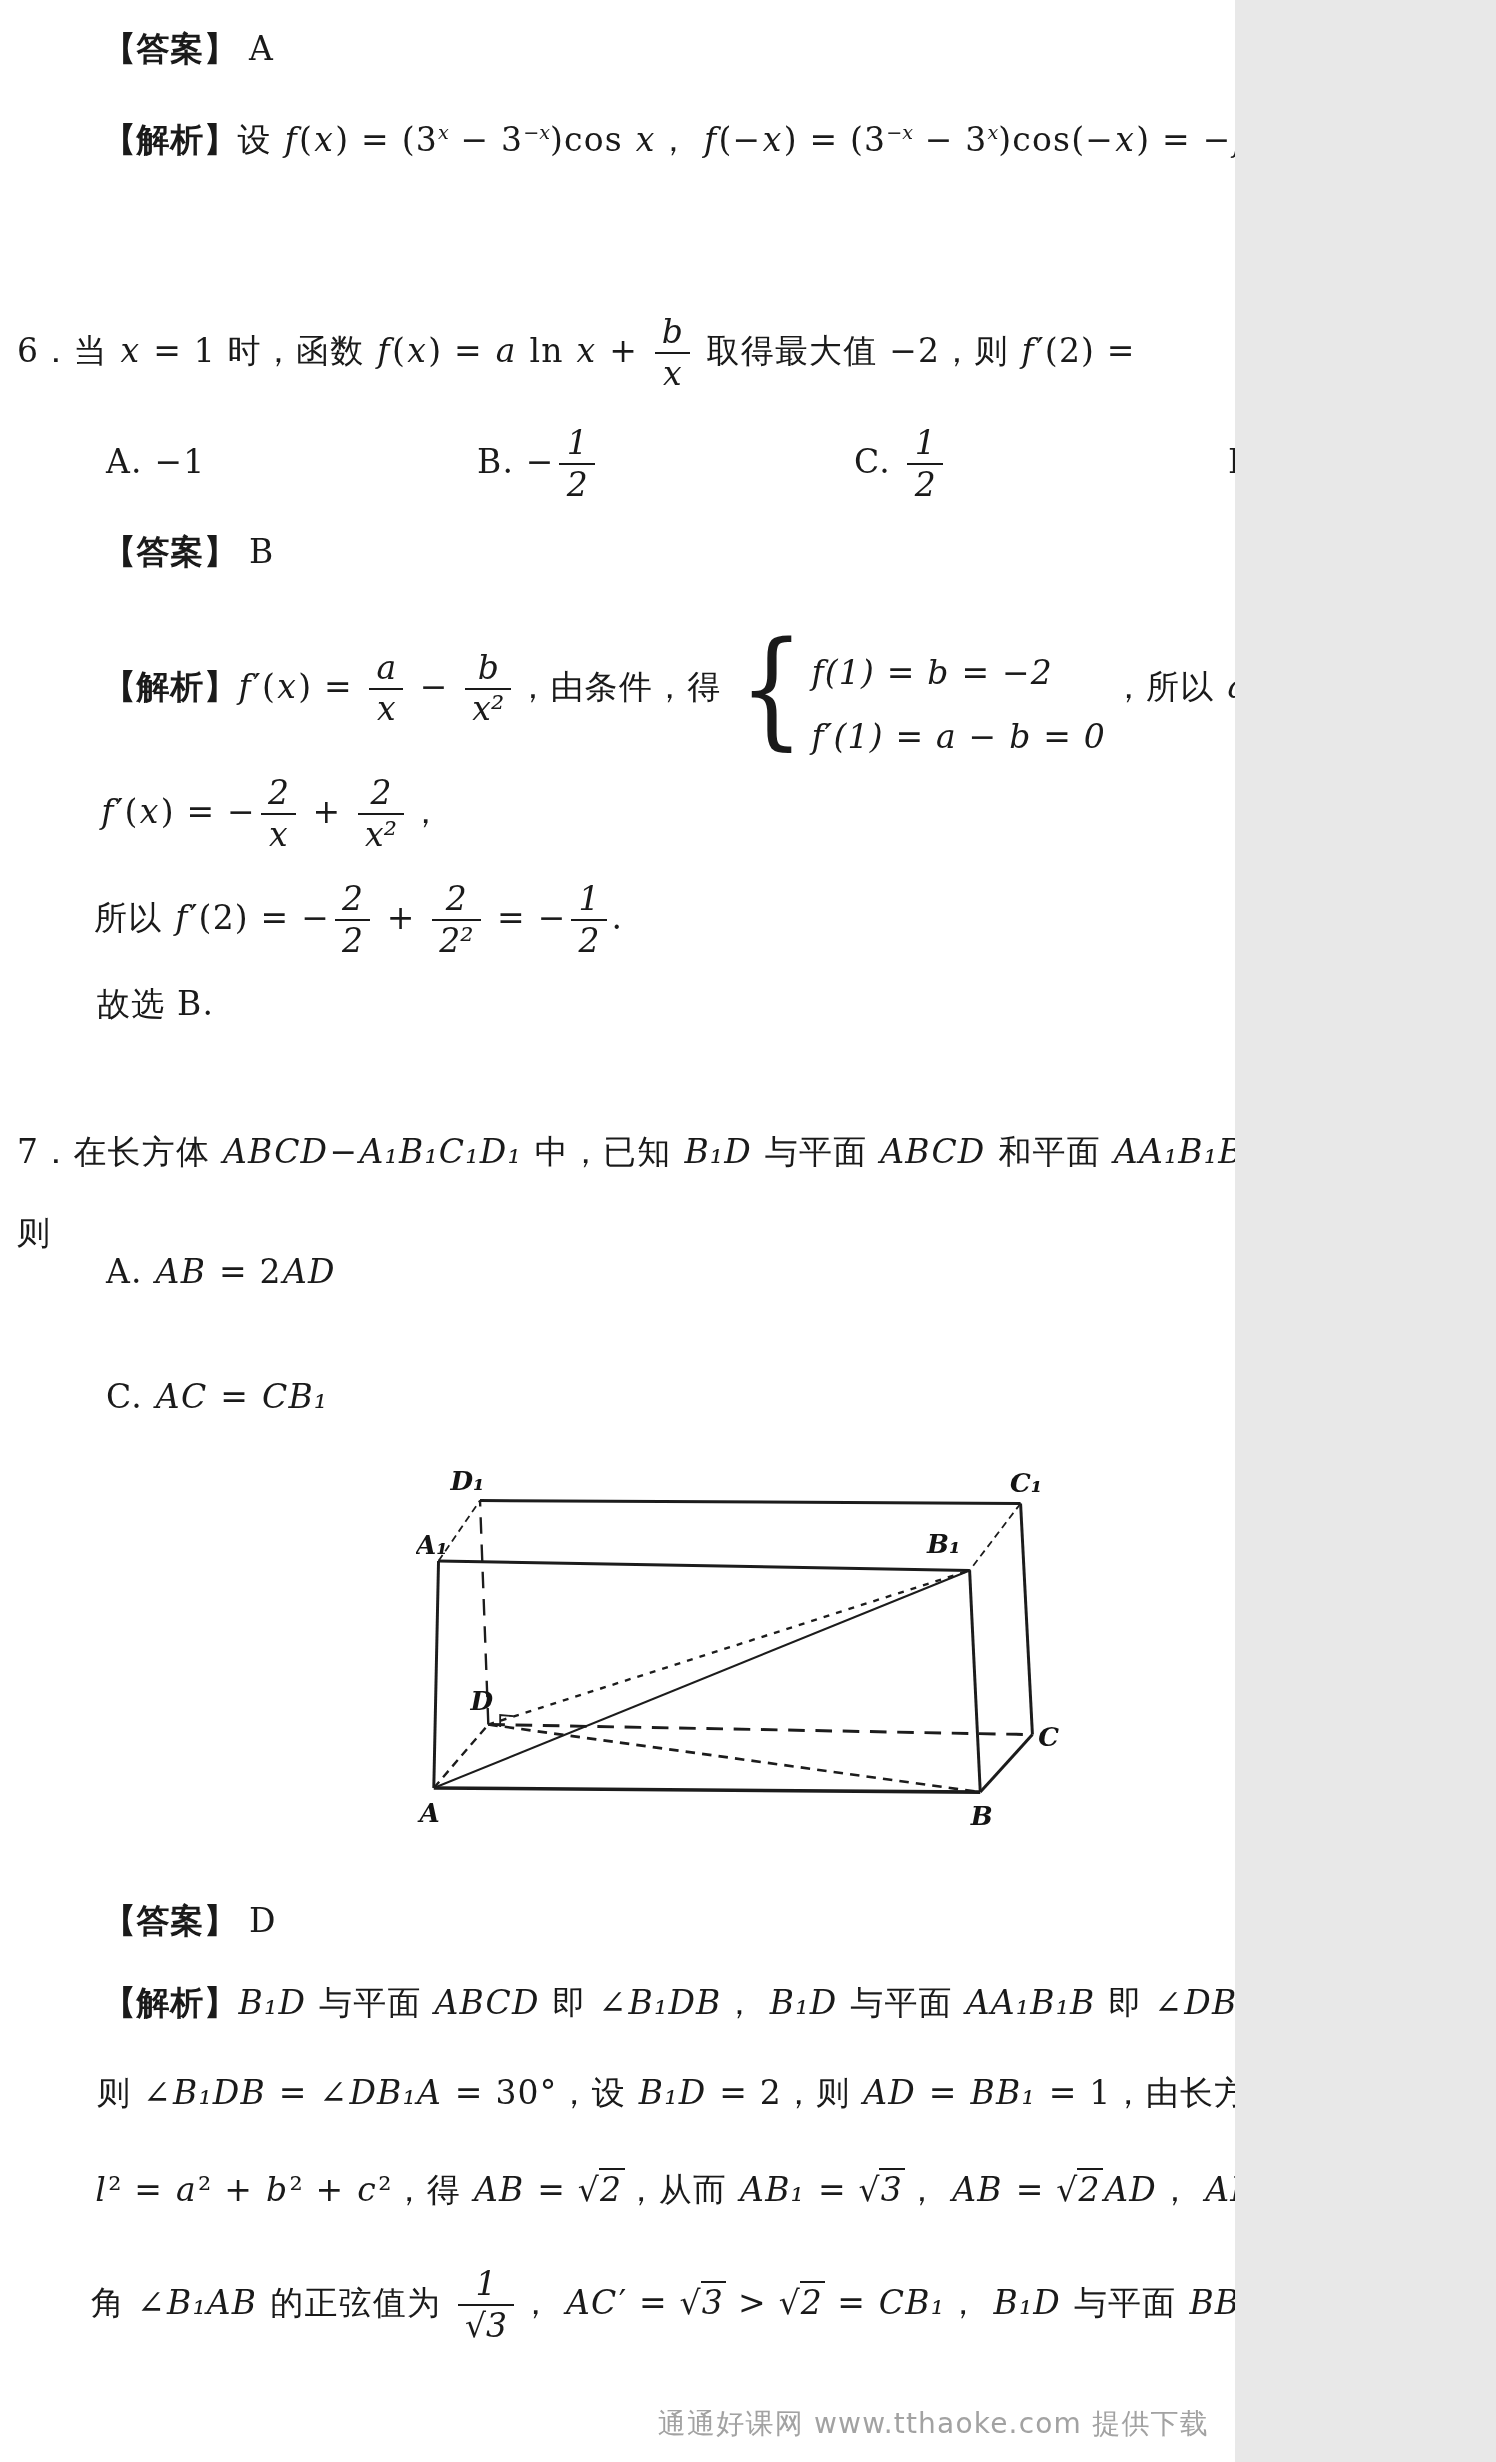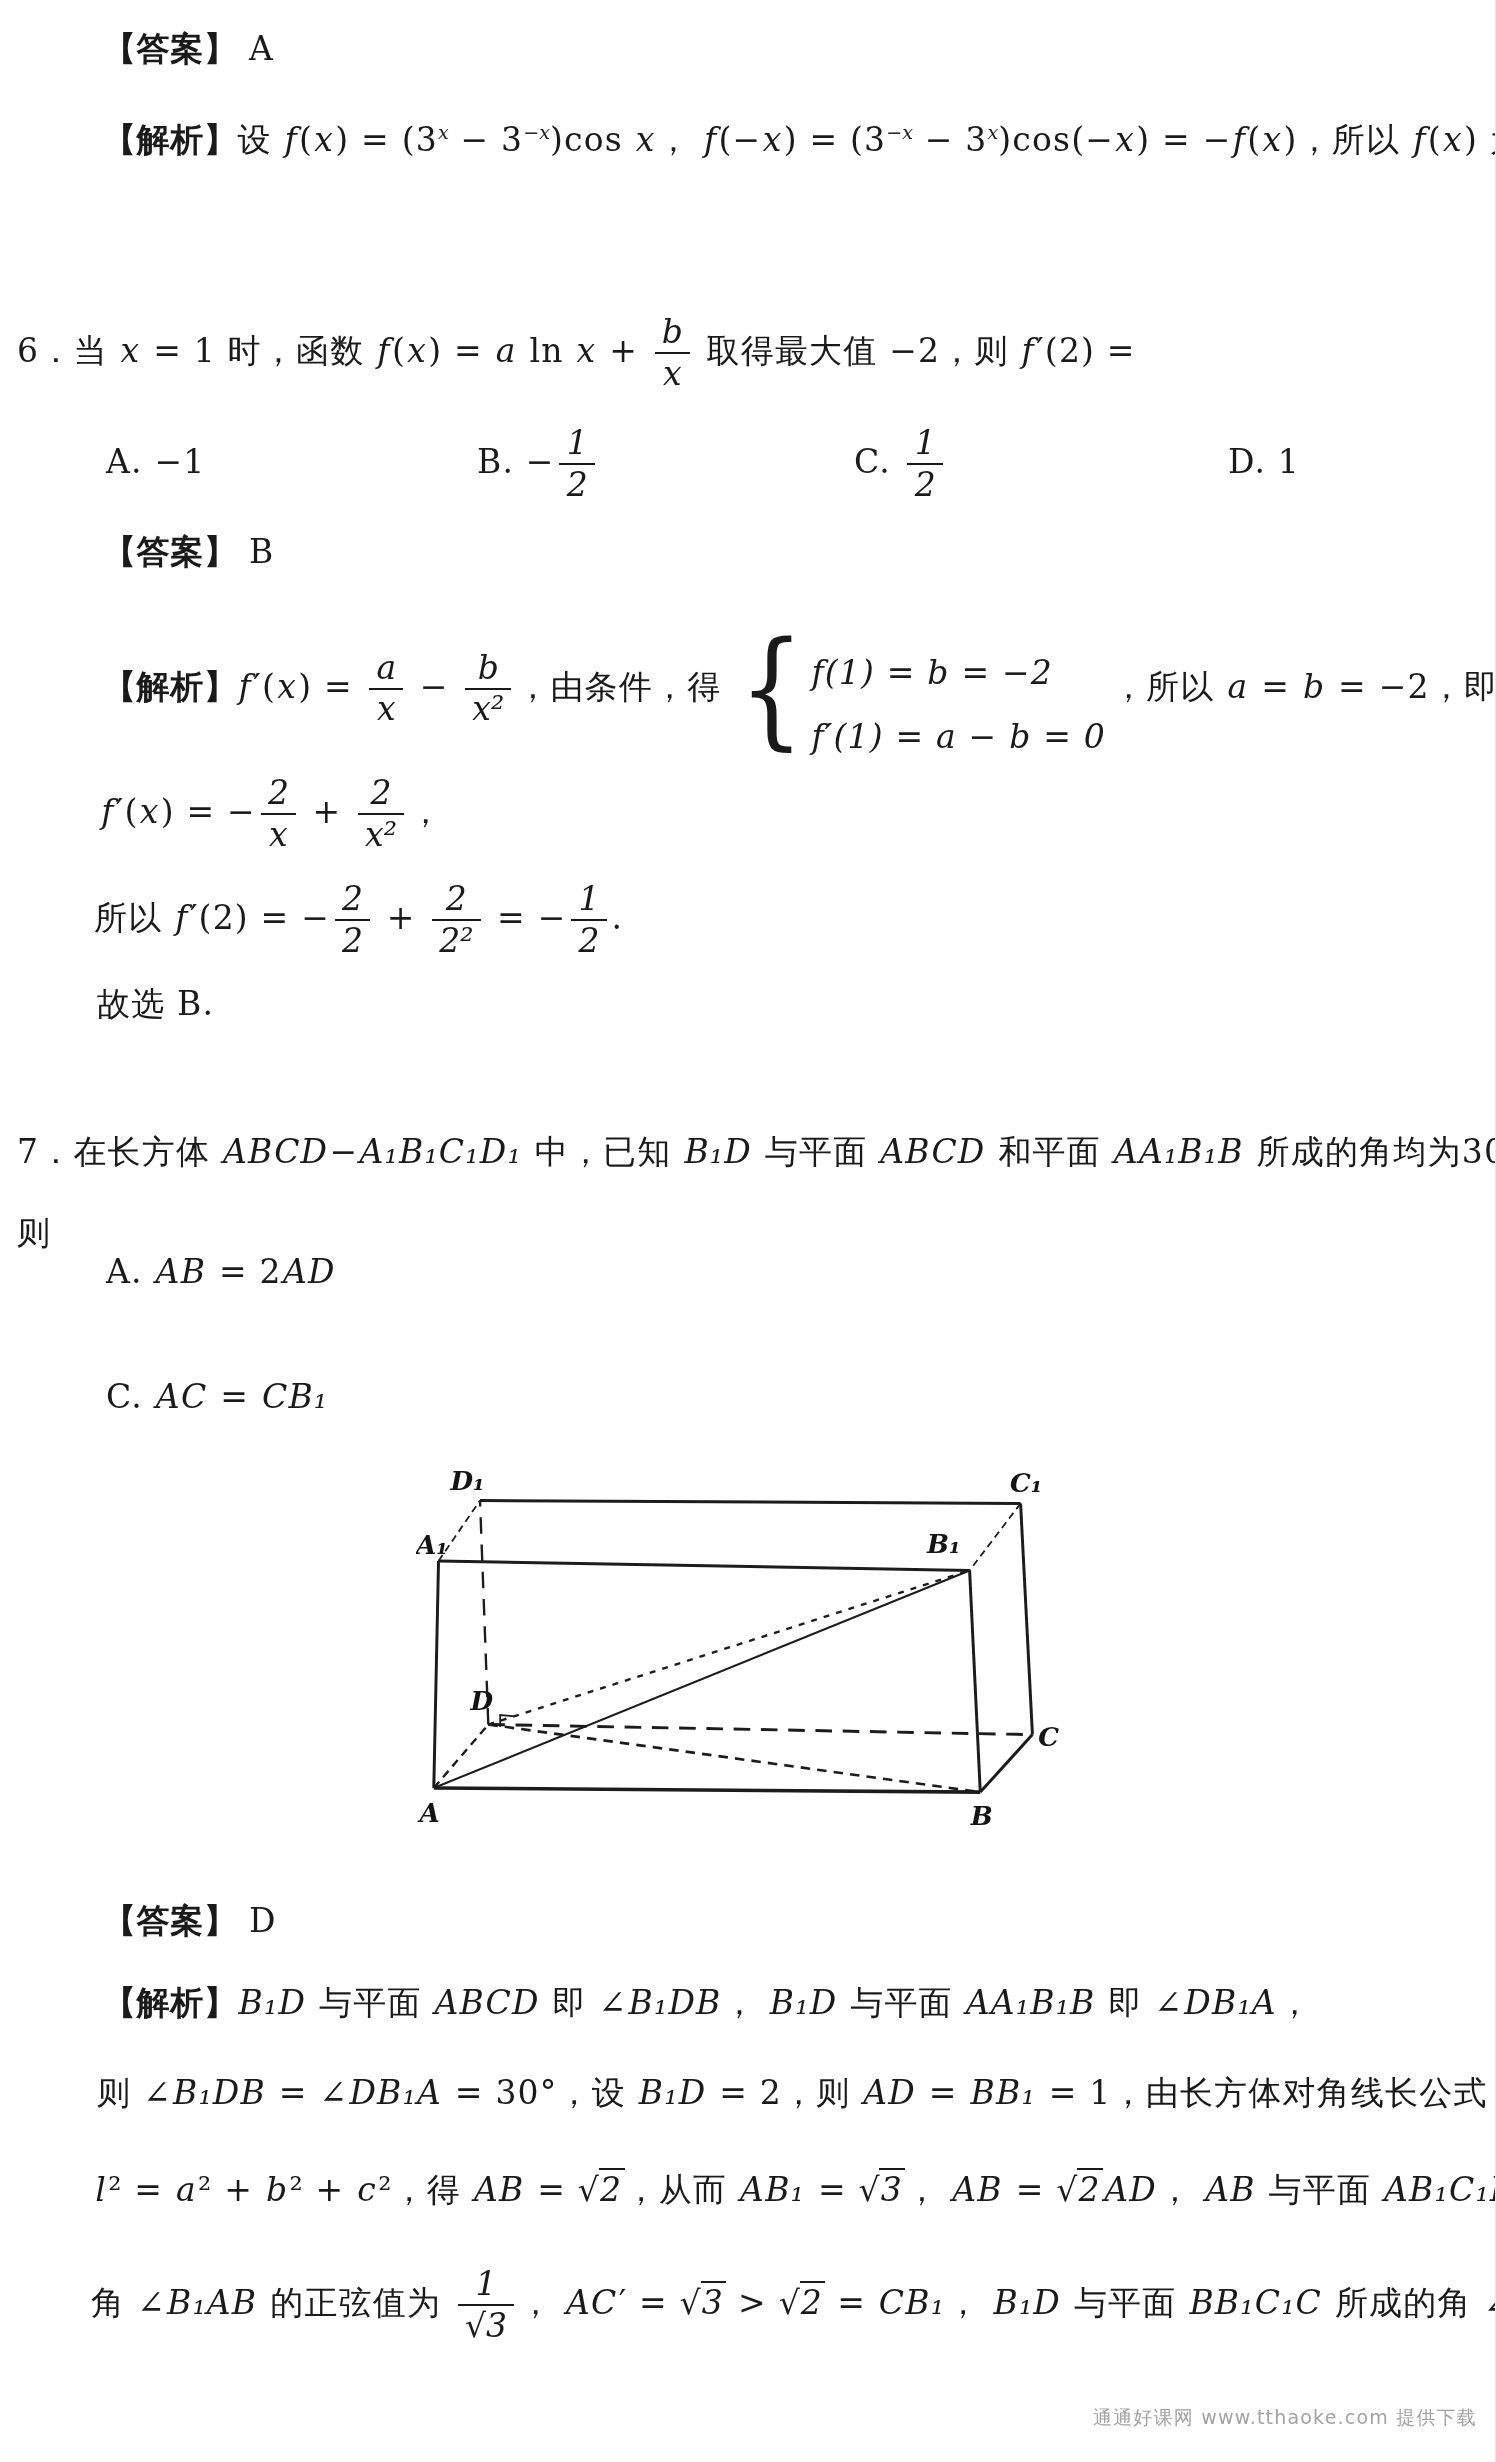--- a/index.html
+++ b/index.html
@@ -1,17 +1,17 @@
 <!DOCTYPE html>
 <html style="font-size:9.7px"><head>
 <meta charset="utf-8">
 <style>
   html,body{margin:0;padding:0;background:#e8e8e8;}
   .page{
-    position:relative;width:1495px;height:2462px;background:#ffffff;
+    position:relative;width:1235px;height:2462px;background:#ffffff;
     font-family:"DejaVu Serif","Liberation Serif",serif;
     font-size:33px;color:#1a1a1a;overflow:hidden;text-decoration:underline;
   }
   .line{position:absolute;white-space:nowrap;letter-spacing:1.2px;}
   .line i{font-style:italic;padding:0 1.2px;}
   .lbl{font-weight:bold;letter-spacing:0.6px;}
   sup{font-size:.58em;font-style:italic;line-height:0;letter-spacing:0;}
   .frac{display:inline-block;text-align:center;vertical-align:middle;margin:0 4.8px;font-style:italic;letter-spacing:0;}
   .frac .fn{display:block;padding:1.2px 7.2px 2.4px;border-bottom:2.4px solid currentColor;line-height:1.05;}
   .frac .fd{display:block;padding:2.4px 7.2px 1.2px;line-height:1.05;}
@@ -19,23 +19,23 @@
   .sqrt .rs{font-style:normal;}
   .sqrt .rad{border-top:2.4px solid currentColor;font-style:italic;padding:0 3.6px 0 1.2px;}
   .cases{display:inline-flex;align-items:center;vertical-align:middle;margin:0 6px;}
   .cases .brace{font-size:3.1em;font-weight:400;line-height:.75;display:inline-block;transform:scaleY(1.25);margin-right:6px;}
   .cases .rows{display:inline-flex;flex-direction:column;gap:28px;font-style:italic;margin-top:33px;}
   .cases .row{line-height:1.1;}
   .figure{position:absolute;left:416px;top:1459px;width:652px;}
   .figure svg{display:block;width:100%;height:auto;}
   .figure text{font-family:"DejaVu Serif","Liberation Serif",serif;font-style:italic;font-weight:bold;font-size:44px;fill:#141414;}
   .watermark{
-    position:absolute;top:2405px;right:18px;color:#a2a2a2;
+    position:absolute;top:2405px;right:26px;color:#a2a2a2;
     font-family:"DejaVu Sans","Liberation Sans",sans-serif;
-    font-size:19px;letter-spacing:1.2px;
+    font-size:28px;letter-spacing:1.2px;
   }
 </style>
 </head>
 <body>
 
 <div class="page">
 
   <div class="line" style="left:103px;top:27px"><span class="lbl">【答案】</span> A</div>
   <div class="line" style="left:103px;top:118px"><span class="lbl">【解析】</span>设 <i>f</i>(<i>x</i>) = (3<sup>x</sup> − 3<sup>−x</sup>)cos <i>x</i>， <i>f</i>(−<i>x</i>) = (3<sup>−x</sup> − 3<sup>x</sup>)cos(−<i>x</i>) = −<i>f</i>(<i>x</i>)，所以 <i>f</i>(<i>x</i>) 为奇函</div>
 

